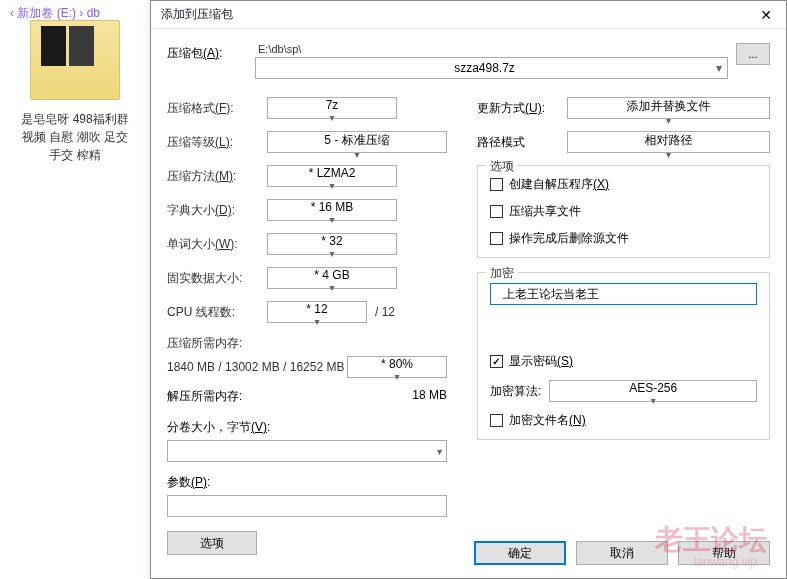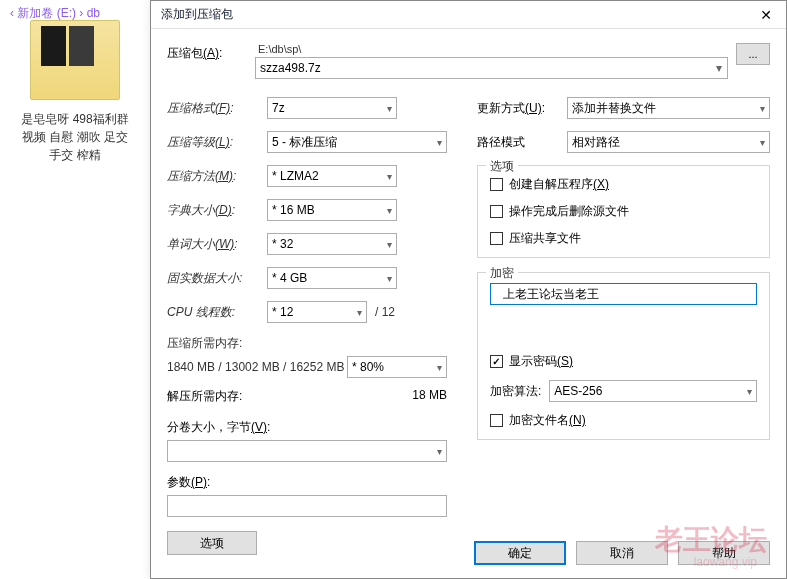--- a/index.html
+++ b/index.html
@@ -18,34 +18,34 @@
     .dialog-title { font-size: 12px; color: #0f172a; }
     .close-btn { width: 40px; height: 28px; display: flex; align-items: center; justify-content: center; cursor: pointer; font-size: 14px; }
     
     .dialog-body { padding: 14px 16px; height: calc(100% - 28px); position: relative; }
     .label-u { text-decoration: underline; }
     
     .archive-row { display: flex; align-items: flex-start; gap: 8px; }
     .archive-left { width: 80px; padding-top: 2px; }
     .archive-center { flex: 1; }
     .archive-path { font-size: 11px; color: #333; margin-bottom: 2px; padding-left: 3px; }
-    .archive-input { width: 100%; height: 22px; border: 1px solid #adadad; padding: 0 18px 0 4px; font-family: inherit; font-size: 12px; background: #fff; }
+    .archive-input { width: 100%; height: 22px; border: 1px solid #adadad; padding: 0 18px 0 4px; font-family: inherit; font-size: 12px; background: #fff; text-align: center; }
     .archive-input-wrap { position: relative; }
     .archive-dd { position: absolute; right: 1px; top: 1px; width: 16px; height: 20px; display: flex; align-items: center; justify-content: center; color: #666; }
     .browse-btn { width: 34px; height: 22px; border: 1px solid #adadad; background: #e1e1e1; cursor: pointer; font-size: 11px; }
     
     .two-col { display: flex; gap: 30px; margin-top: 18px; }
     .col-left { flex: 0 0 280px; }
     .col-right { flex: 1; }
     
     .field-row { display: flex; align-items: center; margin-bottom: 12px; min-height: 22px; }
-    .field-label { width: 100px; flex-shrink: 0; color: #333; font-style: italic; }
+    .field-label { width: 100px; flex-shrink: 0; color: #333; }
     .field-control { flex: 1; }
     
-    .combo { width: 100%; height: 22px; border: 1px solid #adadad; background: #fff; padding: 0 4px; font-family: inherit; font-size: 12px; position: relative; display: flex; align-items: center; justify-content: space-between; cursor: pointer; }
+    .combo { width: 100%; height: 22px; border: 1px solid #adadad; background: #fff; padding: 0 4px; font-family: inherit; font-size: 12px; position: relative; display: flex; align-items: center; justify-content: space-between; cursor: pointer; flex-direction: column; }
     .combo-arrow { color: #666; font-size: 10px; }
     .combo-narrow { width: 130px; }
     .combo-narrow2 { width: 100px; }
     
     .cpu-row { display: flex; align-items: center; gap: 8px; }
     .cpu-total { color: #333; }
     
     .mem-block { margin-top: 4px; margin-bottom: 10px; }
     .mem-label { color: #333; margin-bottom: 4px; }
     .mem-row { display: flex; align-items: center; justify-content: space-between; }
@@ -246,25 +246,25 @@
         </div>
 
         <div class="fieldset">
           <div class="fieldset-legend">选项</div>
           <div class="chk-row">
             <span class="chk"></span>
             <span><span>创建自解压程序</span><span class="label-u">(X)</span></span>
           </div>
           <div class="chk-row">
             <span class="chk"></span>
+            <span>压缩共享文件</span>
+          </div>
+          <div class="chk-row">
+            <span class="chk"></span>
             <span>操作完成后删除源文件</span>
-          </div>
-          <div class="chk-row">
-            <span class="chk"></span>
-            <span>压缩共享文件</span>
           </div>
         </div>
 
         <div class="fieldset">
           <div class="fieldset-legend">加密</div>
           <input class="pw-input" value="上老王论坛当老王" style="">
           <div class="pw-spacer"></div>
           <div class="chk-row">
             <span class="chk checked"></span>
             <span><span>显示密码</span><span class="label-u">(S)</span></span>

